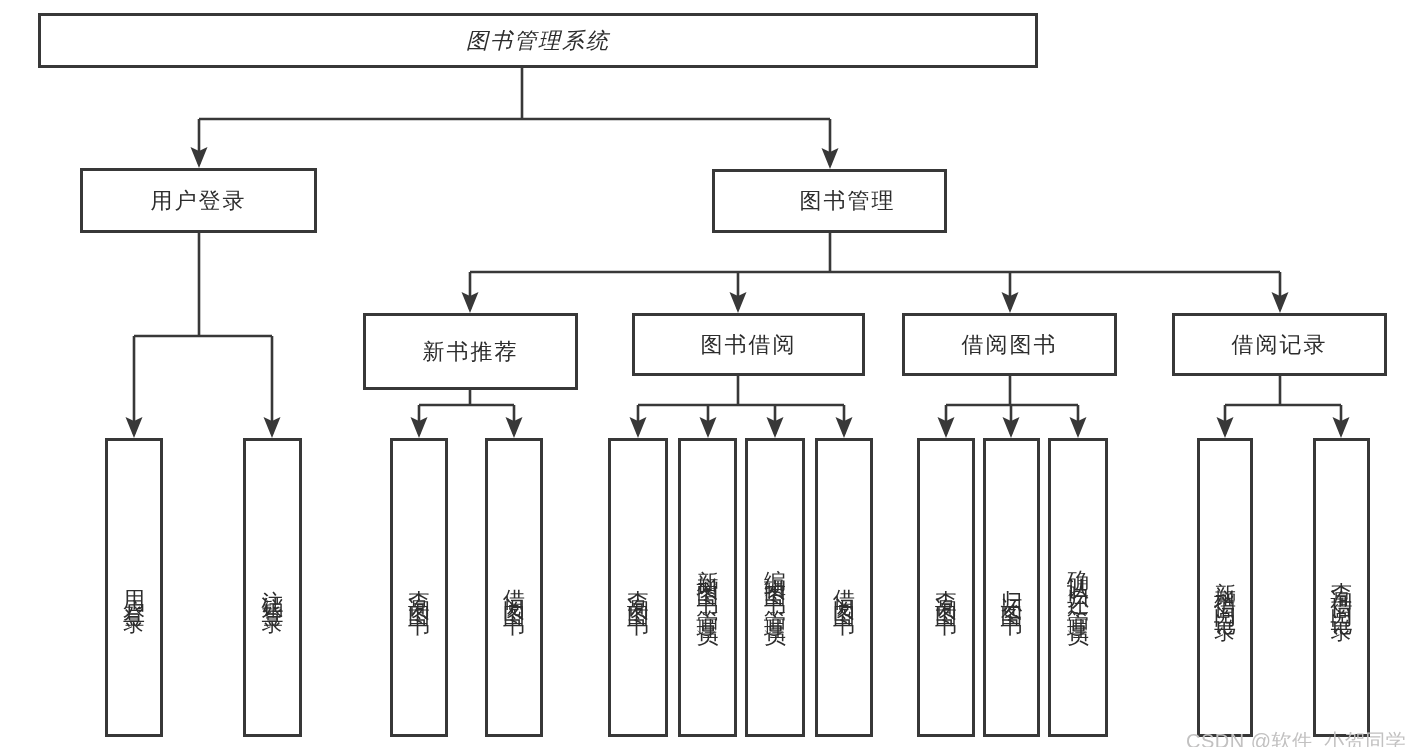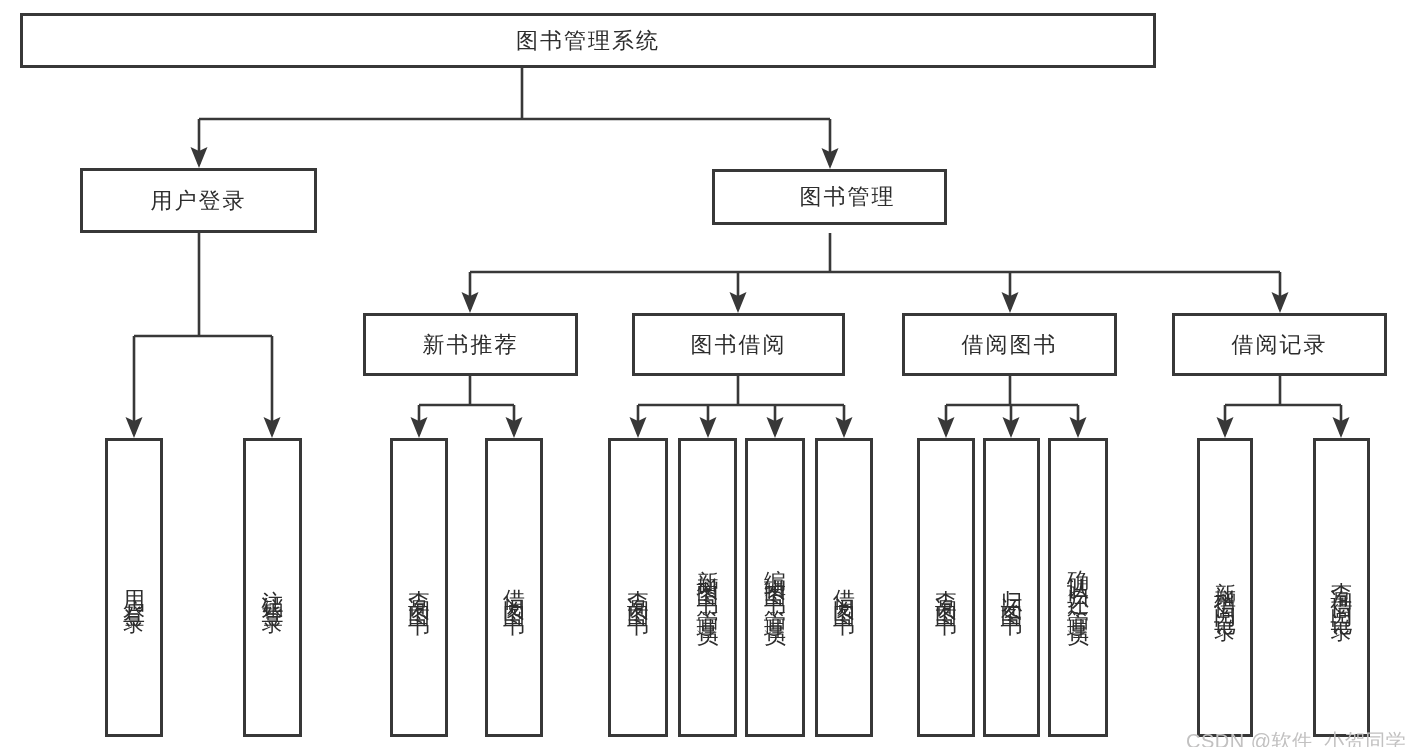--- a/index.html
+++ b/index.html
@@ -28,25 +28,25 @@
     font-size:22px;
     letter-spacing:8px;
     line-height:1;
     white-space:nowrap;
   }
   .watermark{
     position:absolute;left:1186px;top:717px;z-index:3;
     font-size:20px;letter-spacing:0.5px;white-space:nowrap;margin-top:11px;
   }
   
-  #n-root{left:20px;top:13px;width:1136px;height:55px;}
+  #n-root{left:38px;top:13px;width:1000px;height:55px;font-style:italic;}
   #n-user-login{left:80px;top:168px;width:237px;height:65px;}
-  #n-book-mgmt{left:712px;top:169px;width:235px;height:56px;padding-left:36px;}
-  #n-new-books{left:363px;top:313px;width:215px;height:63px;}
-  #n-book-borrow{left:632px;top:313px;width:213px;height:63px;}
+  #n-book-mgmt{left:712px;top:169px;width:235px;height:64px;padding-left:36px;}
+  #n-new-books{left:363px;top:313px;width:215px;height:77px;}
+  #n-book-borrow{left:632px;top:313px;width:233px;height:63px;}
   #n-current-borrow{left:902px;top:313px;width:215px;height:63px;}
   #n-borrow-records{left:1172px;top:313px;width:215px;height:63px;}
   
   .leaf{top:438px;height:299px;}
   #n-leaf-login{left:105px;width:58px;}
   #n-leaf-logout{left:243px;width:59px;}
   #n-leaf-nb-query{left:390px;width:58px;}
   #n-leaf-nb-borrow{left:485px;width:58px;}
   #n-leaf-bb-query{left:608px;width:60px;}
   #n-leaf-bb-add{left:678px;width:59px;}

